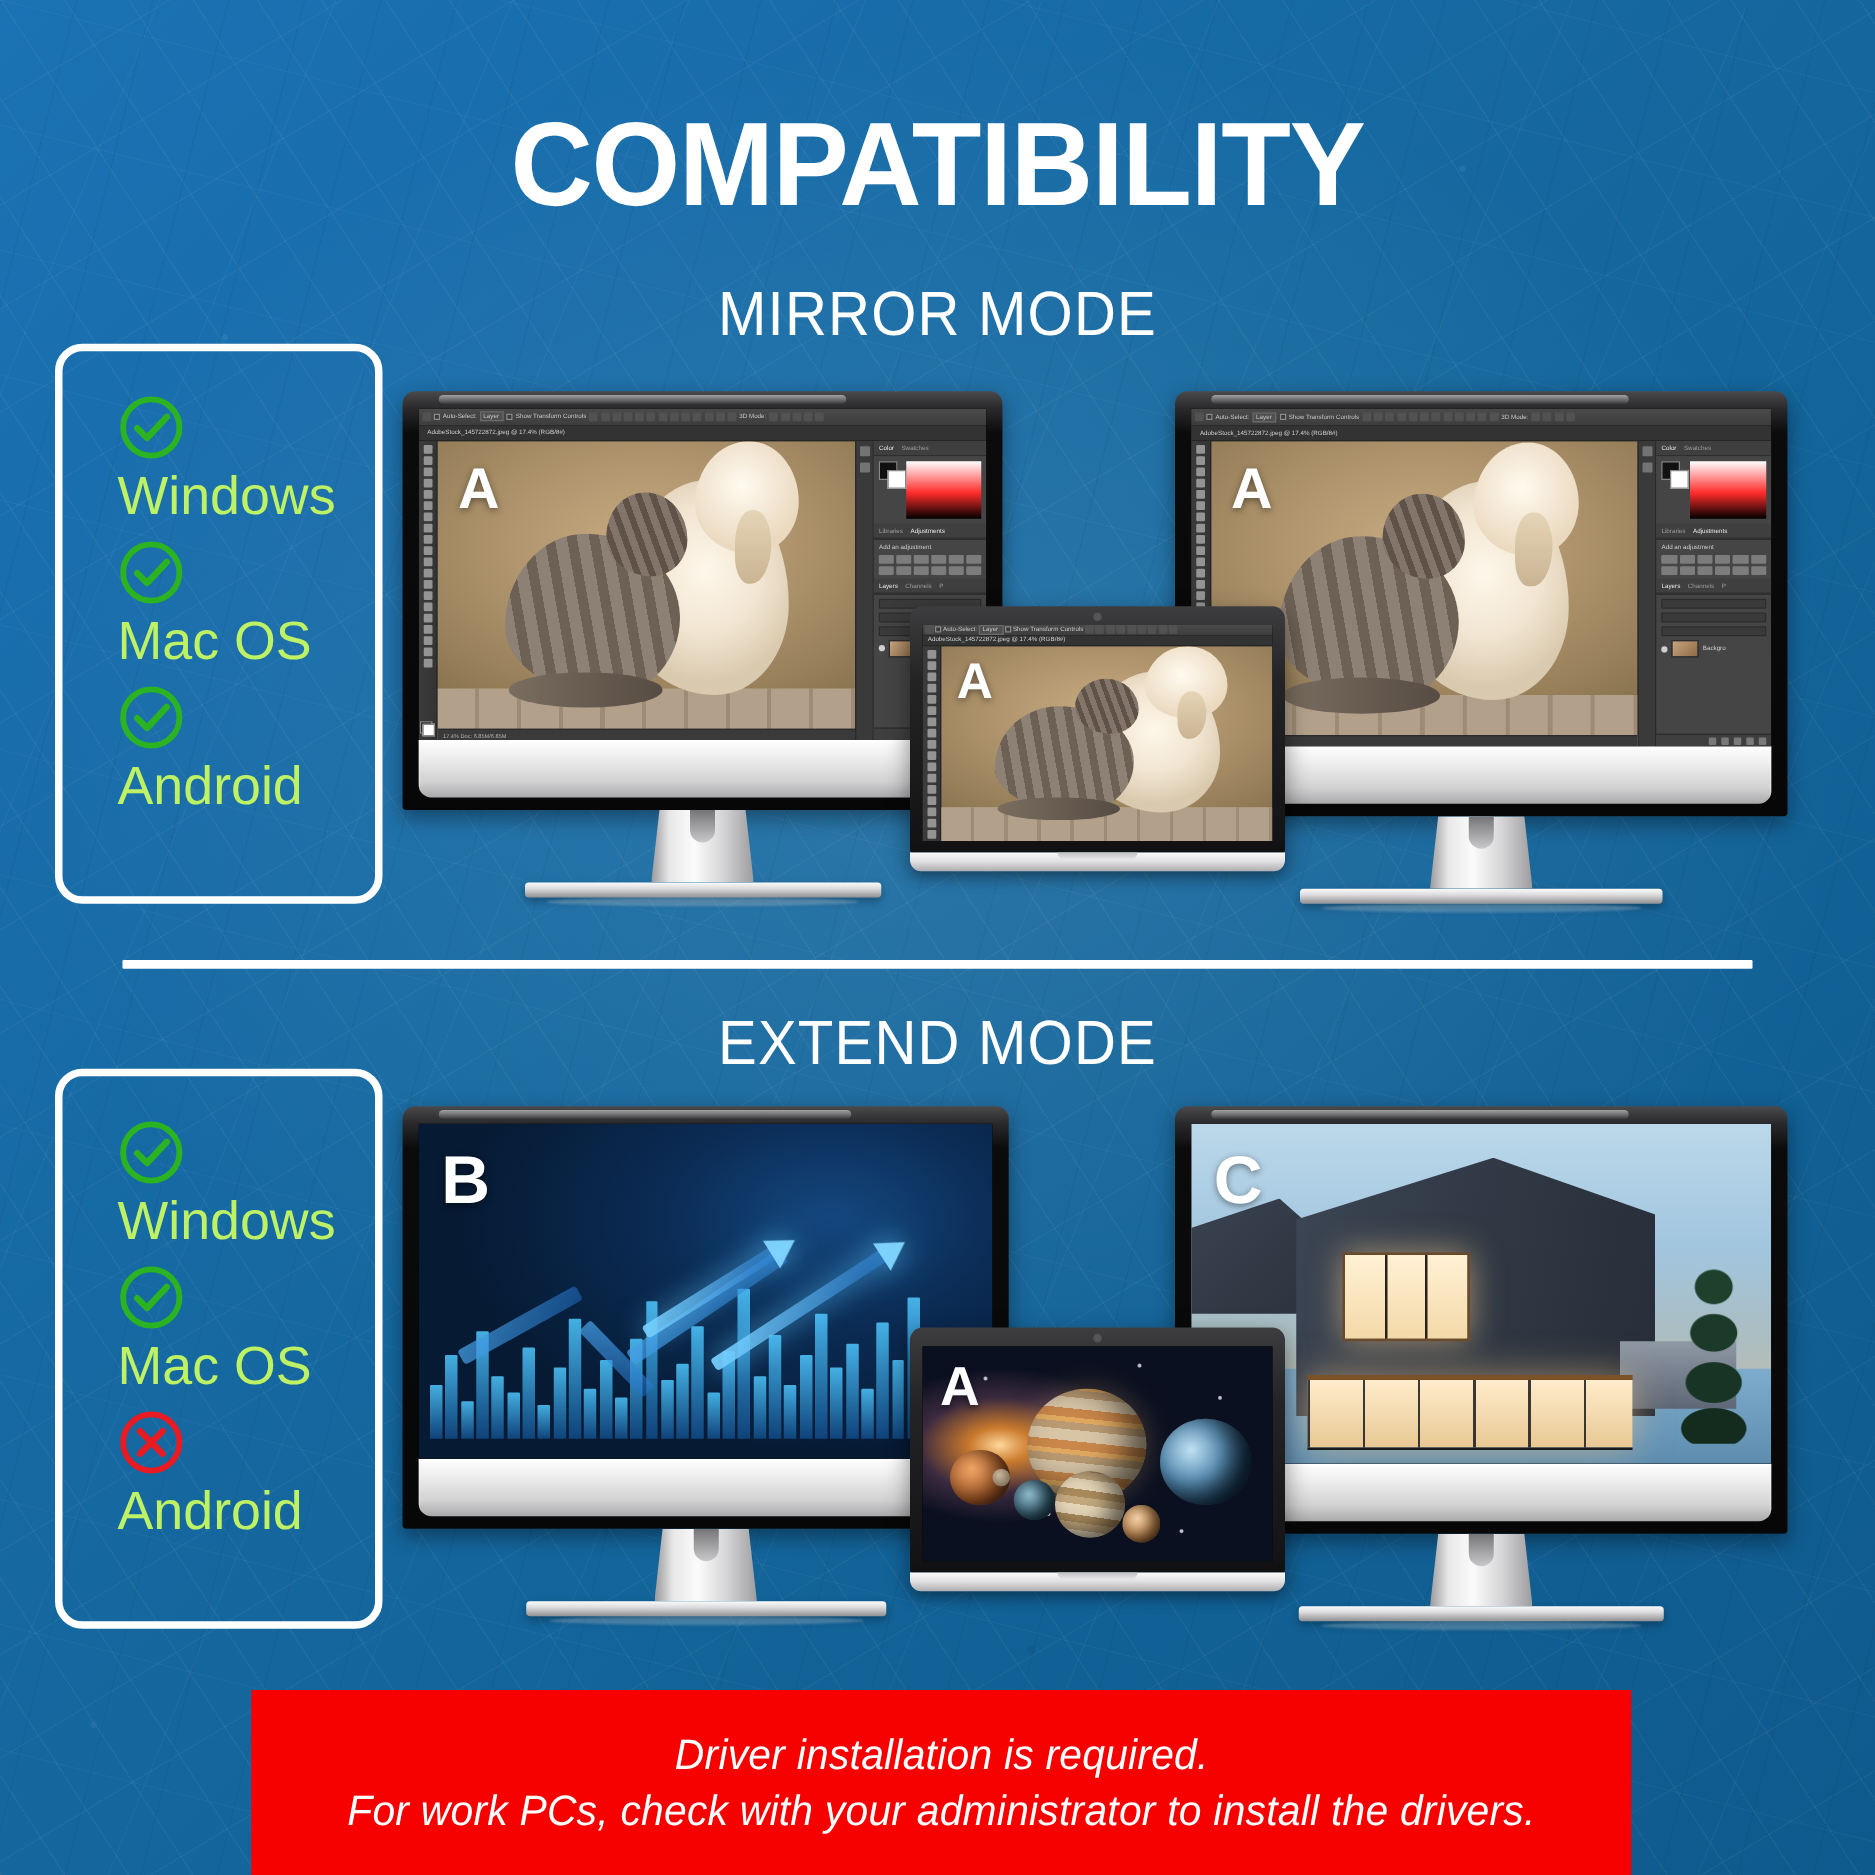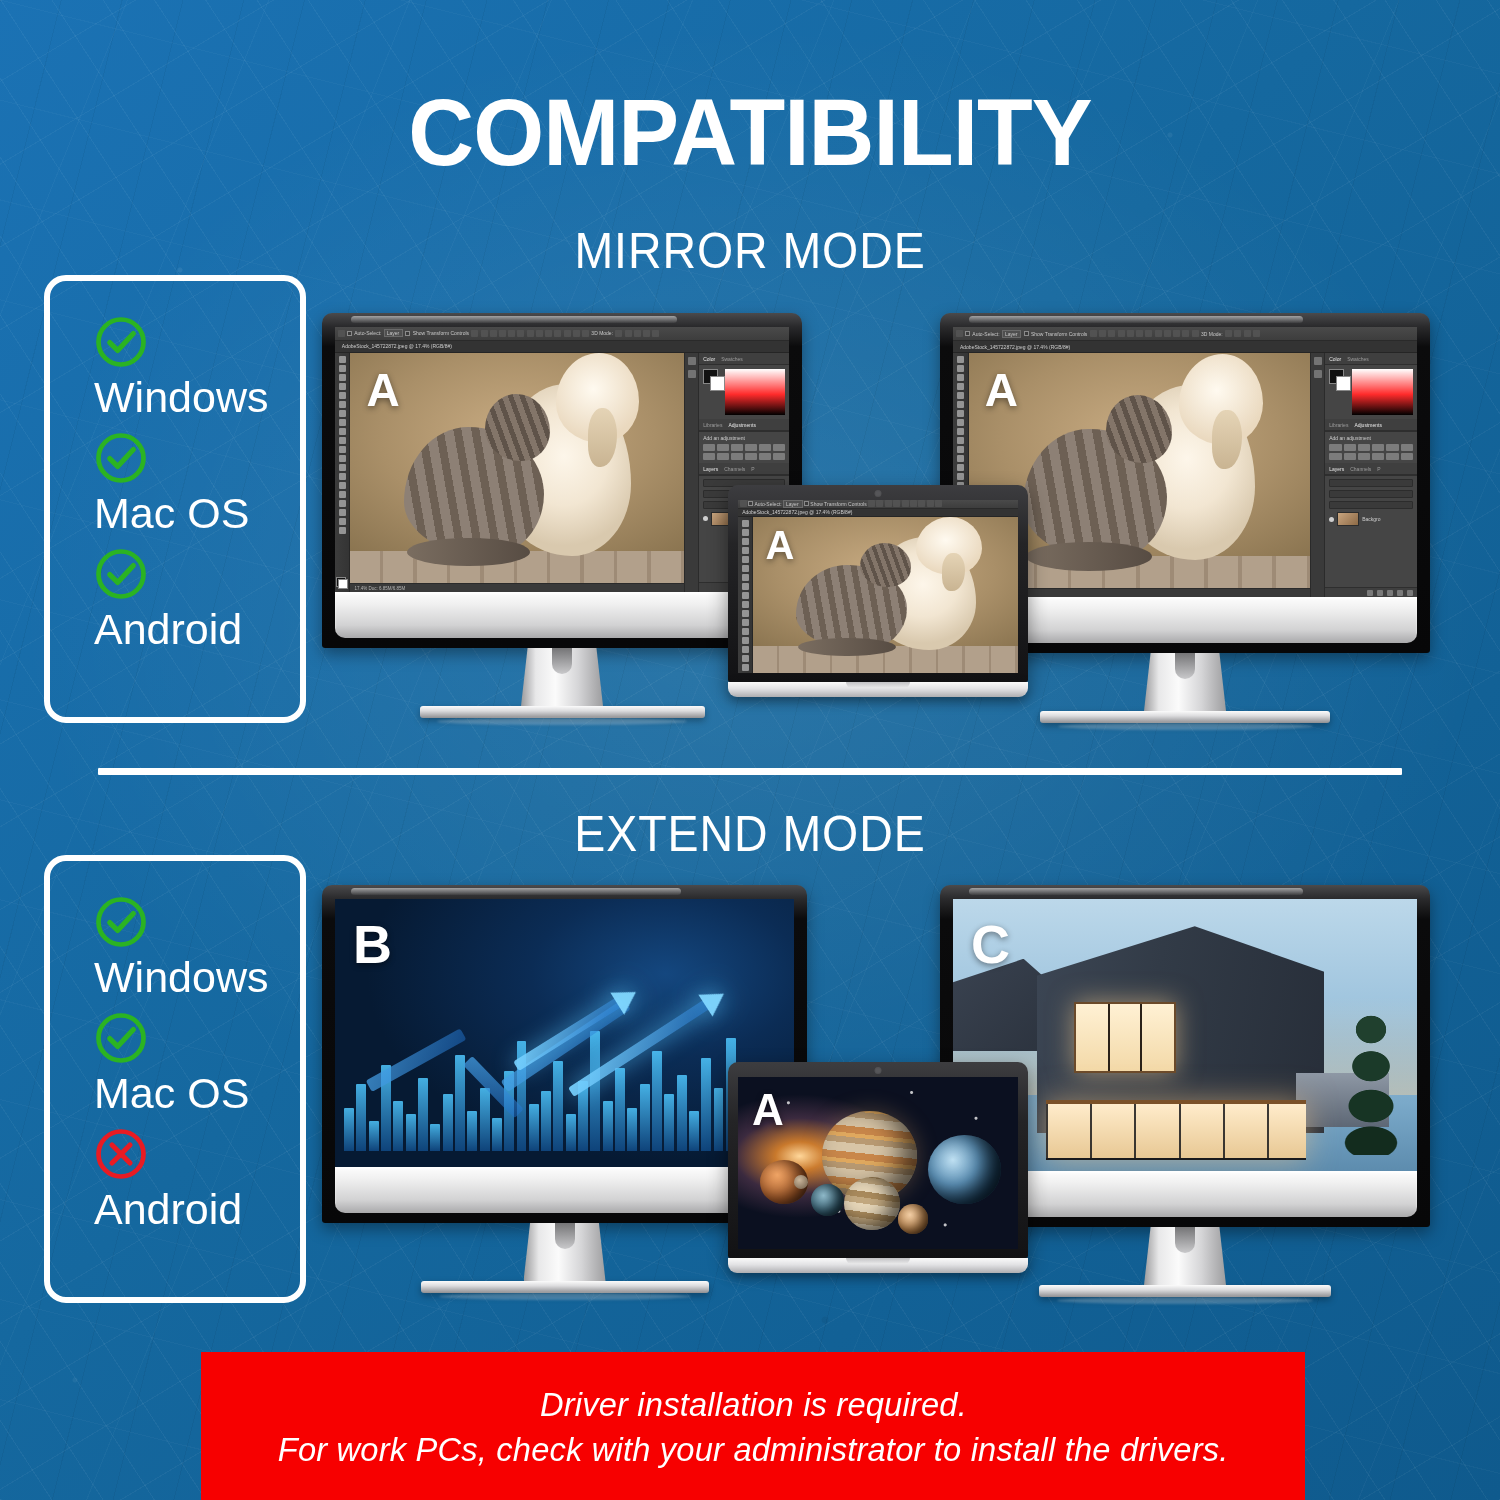--- a/index.html
+++ b/index.html
@@ -78,21 +78,21 @@
     border-radius: 22px;
     padding: 34px 0 28px 0;
   }
   #os-panel-mirror { left: 44px; top: 275px; height: 448px; }
   #os-panel-extend { left: 44px; top: 855px; height: 448px; }
 
   .os-row { padding-left: 44px; margin-bottom: 6px; }
   .os-row:last-child { margin-bottom: 0; }
   .status-icon { display: block; width: 54px; height: 54px; }
   .os-label {
-    color: #ffffff;
+    color: #bef264;
     font-size: 43px;
     font-weight: 400;
     line-height: 1.25;
     margin-top: 2px;
     white-space: nowrap;
   }
 
   
   .device { position: absolute; }
 

